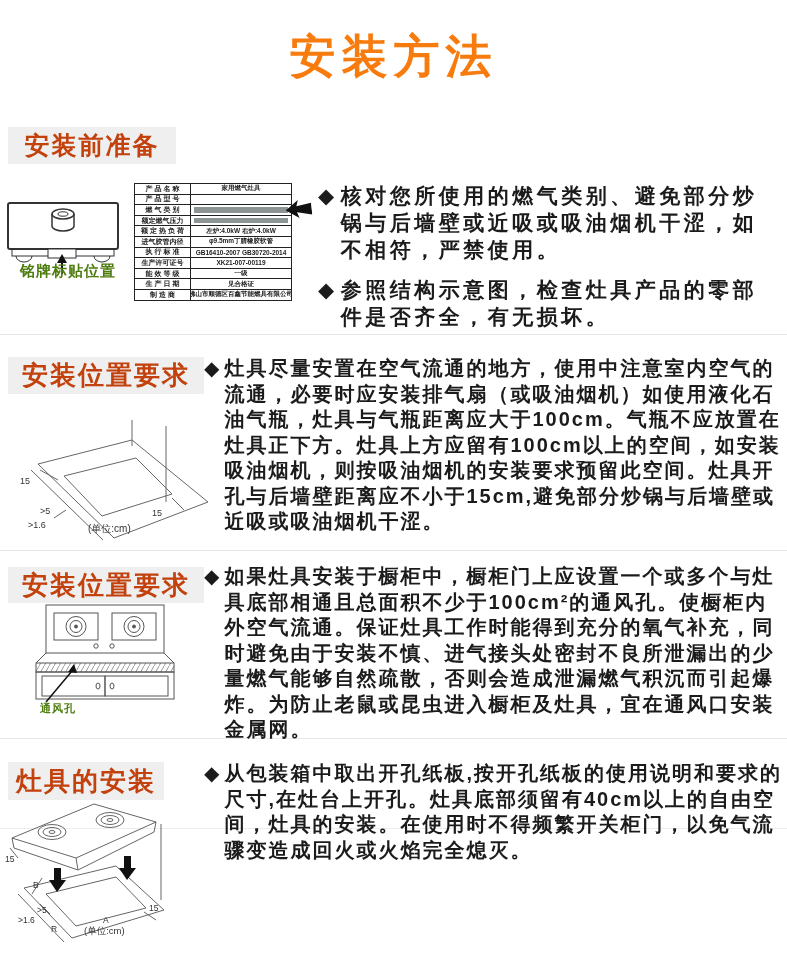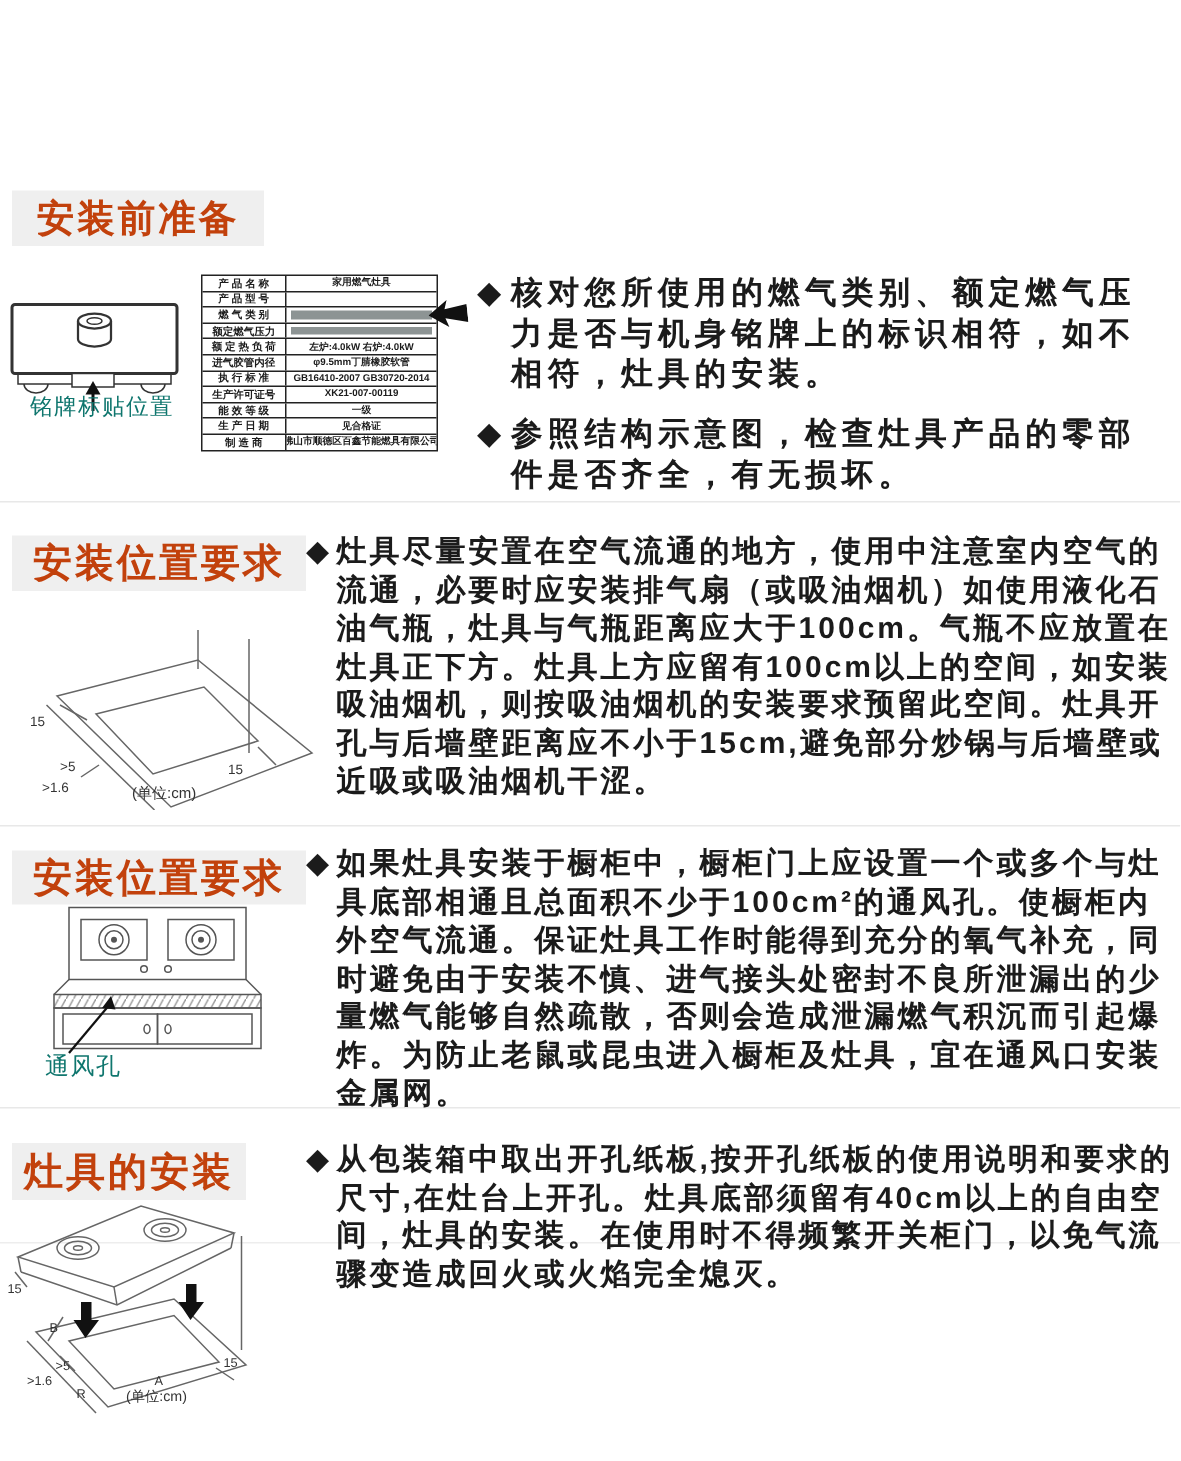--- a/index.html
+++ b/index.html
@@ -28,33 +28,34 @@
   .spec-row{display:flex;height:9.6px;border-top:1px solid #222;}
   .spec-row:first-child{border-top:none;}
   .spec-label{width:55px;border-right:1px solid #222;font-size:7px;font-weight:bold;
               display:flex;align-items:center;justify-content:center;white-space:nowrap;overflow:hidden;}
   .spec-value{flex:1;font-size:6.5px;font-weight:bold;display:flex;align-items:center;justify-content:center;
               white-space:nowrap;overflow:hidden;}
   .specbar{display:block;width:94%;height:5.5px;background:#8d9494;}
 
   .diagram{position:absolute;text-align:center;}
   .diagram svg{display:block;}
-  .diag-caption{position:absolute;font-weight:normal;color:#0f766e;}
+  .diag-caption{position:absolute;font-weight:bold;color:#4d7c0f;}
   .cap-nameplate{left:12px;top:262px;width:112px;text-align:center;font-size:15px;letter-spacing:1px;}
-  .cap-vent{left:30px;top:701px;font-size:16px;letter-spacing:1px;}
+  .cap-vent{left:40px;top:701px;font-size:11px;letter-spacing:1px;}
 
   .pointer-arrow{position:absolute;left:286px;top:199px;transform:rotate(-6deg);}
 
   svg text{font-family:"Liberation Sans","DejaVu Sans",sans-serif;fill:#333;font-size:9px;}
 </style>
 </head>
 <body>
 
 <div class="page">
 
+  <div class="page-title">安装方法</div>
 
   <div class="sec-head h1">安装前准备</div>
   <div class="sec-head h2">安装位置要求</div>
   <div class="sec-head h3">安装位置要求</div>
   <div class="sec-head h4">灶具的安装</div>
 
   <div class="divider" style="top:334px"></div>
   <div class="divider" style="top:550px"></div>
   <div class="divider" style="top:738px"></div>
   <div class="divider" style="top:828px;background:#ededed"></div>
@@ -127,21 +128,21 @@
   </div>
 
   <div class="pointer-arrow">
     <svg viewBox="0 0 26 22" width="26" height="22">
       <polygon points="0,10 13,1 11,7 26,5 26,17 11,13 13,19" fill="#111"></polygon>
     </svg>
   </div>
 
   <div class="bullet s1" style="top:182px">
     <span class="marker">◆</span>
-    <span>核对您所使用的燃气类别、额定燃气压力是否与机身铭牌上的标识相符，如不相符，灶具的安装。</span>
+    <span>核对您所使用的燃气类别、避免部分炒锅与后墙壁或近吸或吸油烟机干涩，如不相符，严禁使用。</span>
   </div>
   <div class="bullet s1" style="top:276px">
     <span class="marker">◆</span>
     <span>参照结构示意图，检查灶具产品的零部件是否齐全，有无损坏。</span>
   </div>
 
   <div class="diagram" style="left:14px;top:418px">
     <svg viewBox="0 0 200 122" width="200" height="122" fill="none" stroke="#666" stroke-width="1">
       <line x1="118" y1="2" x2="118" y2="28"></line>
       <line x1="152" y1="8" x2="152" y2="84"></line>

